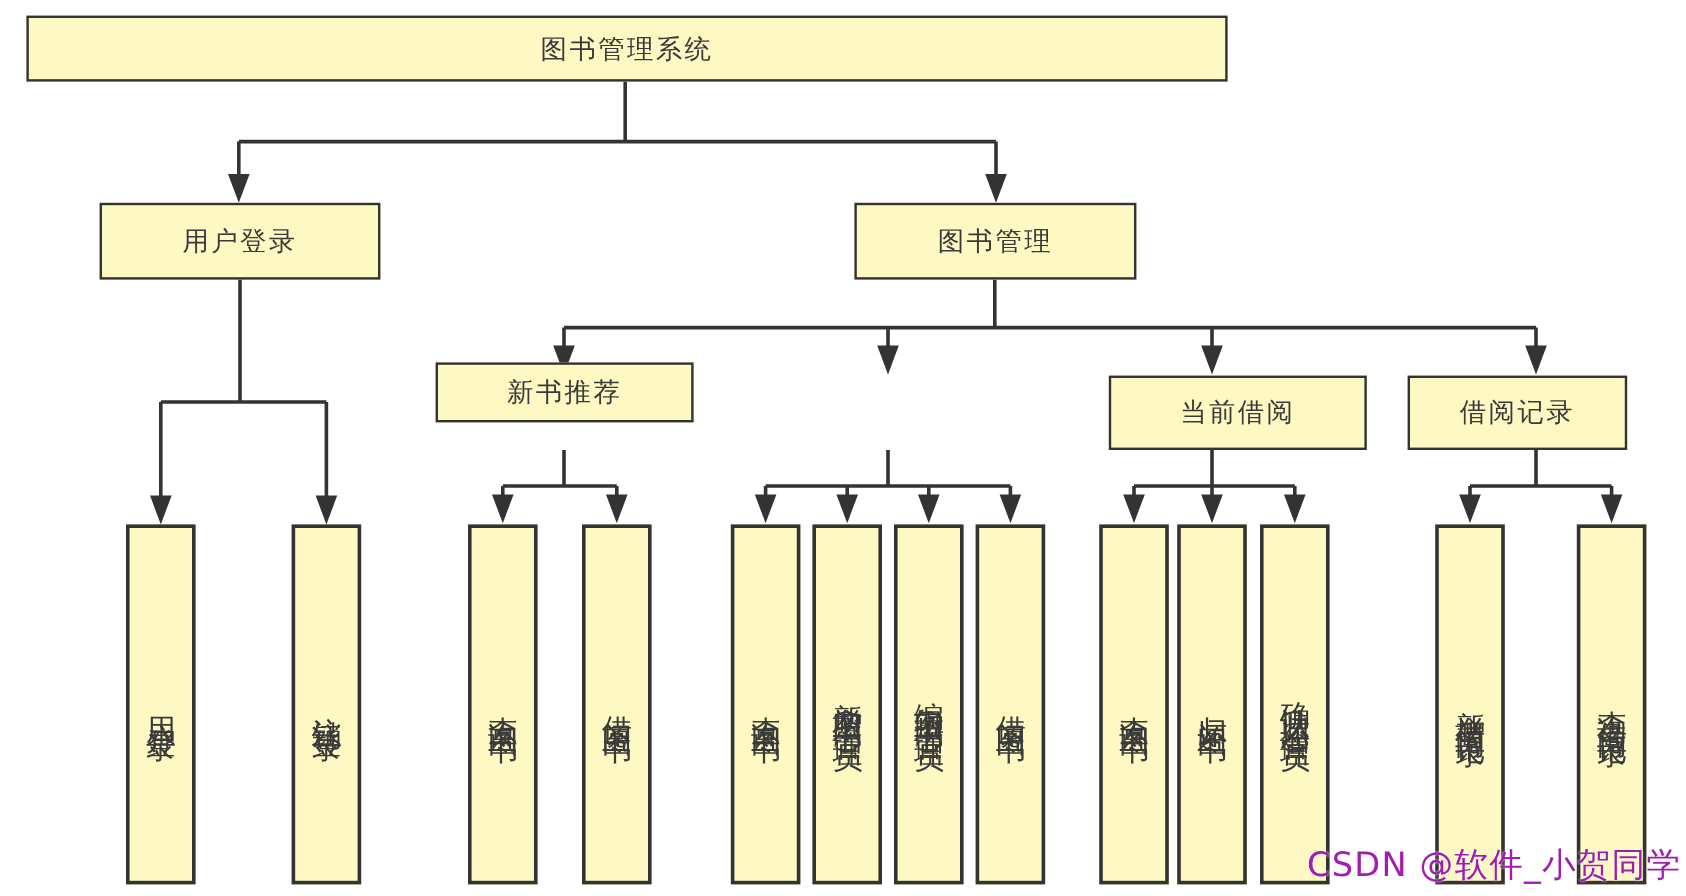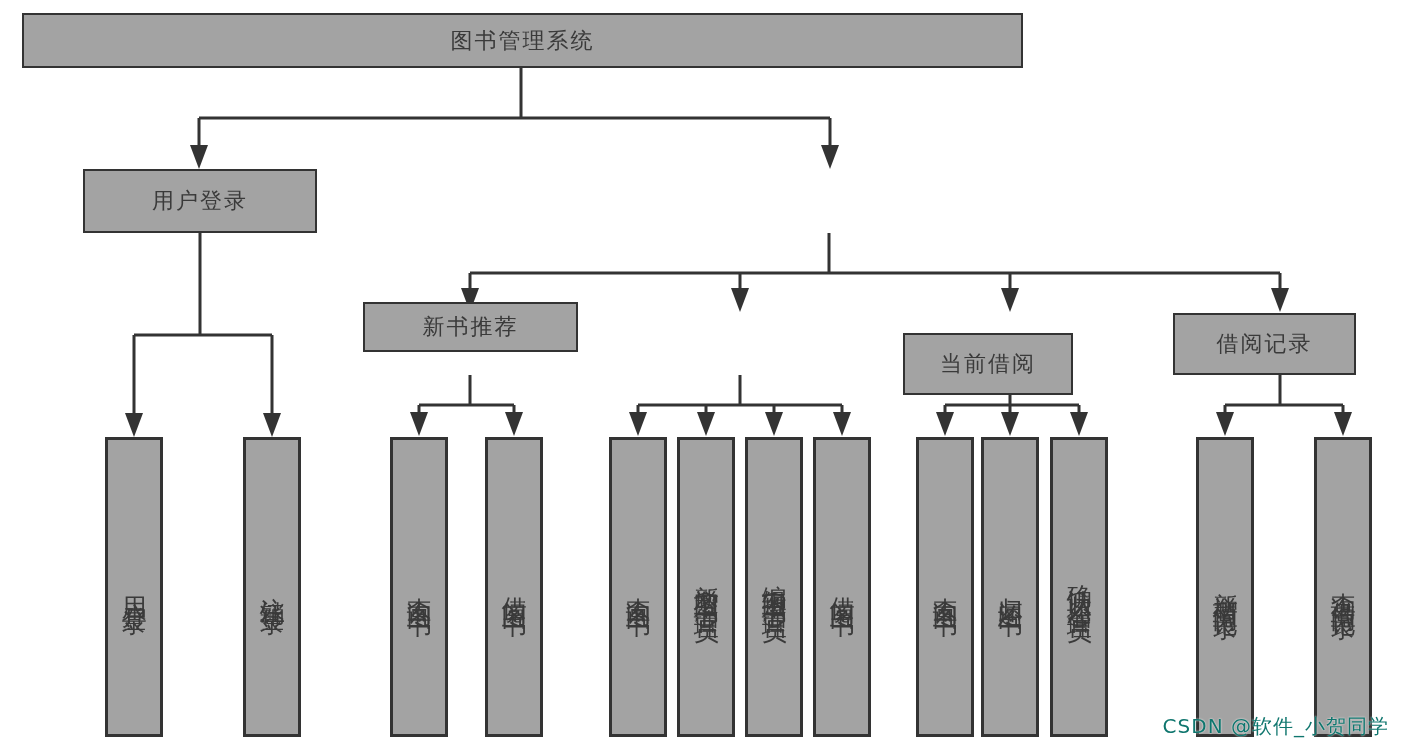--- a/index.html
+++ b/index.html
@@ -3,33 +3,33 @@
 <meta charset="utf-8">
 <style>
   * { margin:0; padding:0; box-sizing:border-box; }
   html,body { background:#ffffff; }
   .canvas {
     position:relative; width:1405px; height:747px; background:#ffffff;
     font-family:"DejaVu Sans","Liberation Sans",sans-serif; overflow:hidden;
   }
   .connectors { position:absolute; left:0; top:0; width:1405px; height:747px; }
   .node {
-    position:absolute; background:#a3a3a3; border:2px solid #333333;
+    position:absolute; background:#fef9c3; border:2px solid #333333;
     display:flex; align-items:center; justify-content:center;
     color:#3a3a3a;
   }
   .hbox { font-size:22px; letter-spacing:2px; white-space:nowrap; }
   .vbox { border-width:3px; }
   .vbox .vtext {
     writing-mode:vertical-rl; text-orientation:mixed;
     font-size:25px; line-height:1.1; letter-spacing:5px;
   }
   .watermark {
-    position:absolute; right:16px; bottom:7px;
-    font-size:20px; color:#0f766e; letter-spacing:1px; white-space:nowrap;
+    position:absolute; right:4px; bottom:7px;
+    font-size:28px; color:#a21caf; letter-spacing:1px; white-space:nowrap;
     text-shadow:0 0 2px #ffffff; z-index:5;
   }
 </style>
 </head>
 <body>
 
 <div class="canvas">
 
   <svg class="connectors" viewBox="0 0 1405 747">
     <g stroke="#333333" stroke-width="3" fill="none">
@@ -60,23 +60,24 @@
       <polygon points="1001,412 1019,412 1010,436"></polygon>
       <polygon points="1070,412 1088,412 1079,436"></polygon>
       <polygon points="1216,412 1234,412 1225,436"></polygon>
       <polygon points="1334,412 1352,412 1343,436"></polygon>
     </g>
   </svg>
 
   <div class="node hbox" style="left:22px; top:13px; width:1001px; height:55px;">图书管理系统</div>
 
   <div class="node hbox" style="left:83px; top:169px; width:234px; height:64px;">用户登录</div>
+  <div class="node hbox" style="left:712px; top:169px; width:235px; height:64px;">图书管理</div>
 
   <div class="node hbox" style="left:363px; top:302px; width:215px; height:50px;">新书推荐</div>
-  <div class="node hbox" style="left:903px; top:313px; width:170px; height:62px;margin-top:20px;">当前借阅</div>
+  <div class="node hbox" style="left:924px; top:313px; width:215px; height:62px;">当前借阅</div>
   <div class="node hbox" style="left:1173px; top:313px; width:183px; height:62px;">借阅记录</div>
 
   <div class="node vbox" style="left:105px; top:437px; width:58px; height:300px;">
     <span class="vtext">用户登录</span>
   </div>
   <div class="node vbox" style="left:243px; top:437px; width:58px; height:300px;">
     <span class="vtext">注销登录</span>
   </div>
 
   <div class="node vbox" style="left:390px; top:437px; width:58px; height:300px;">

